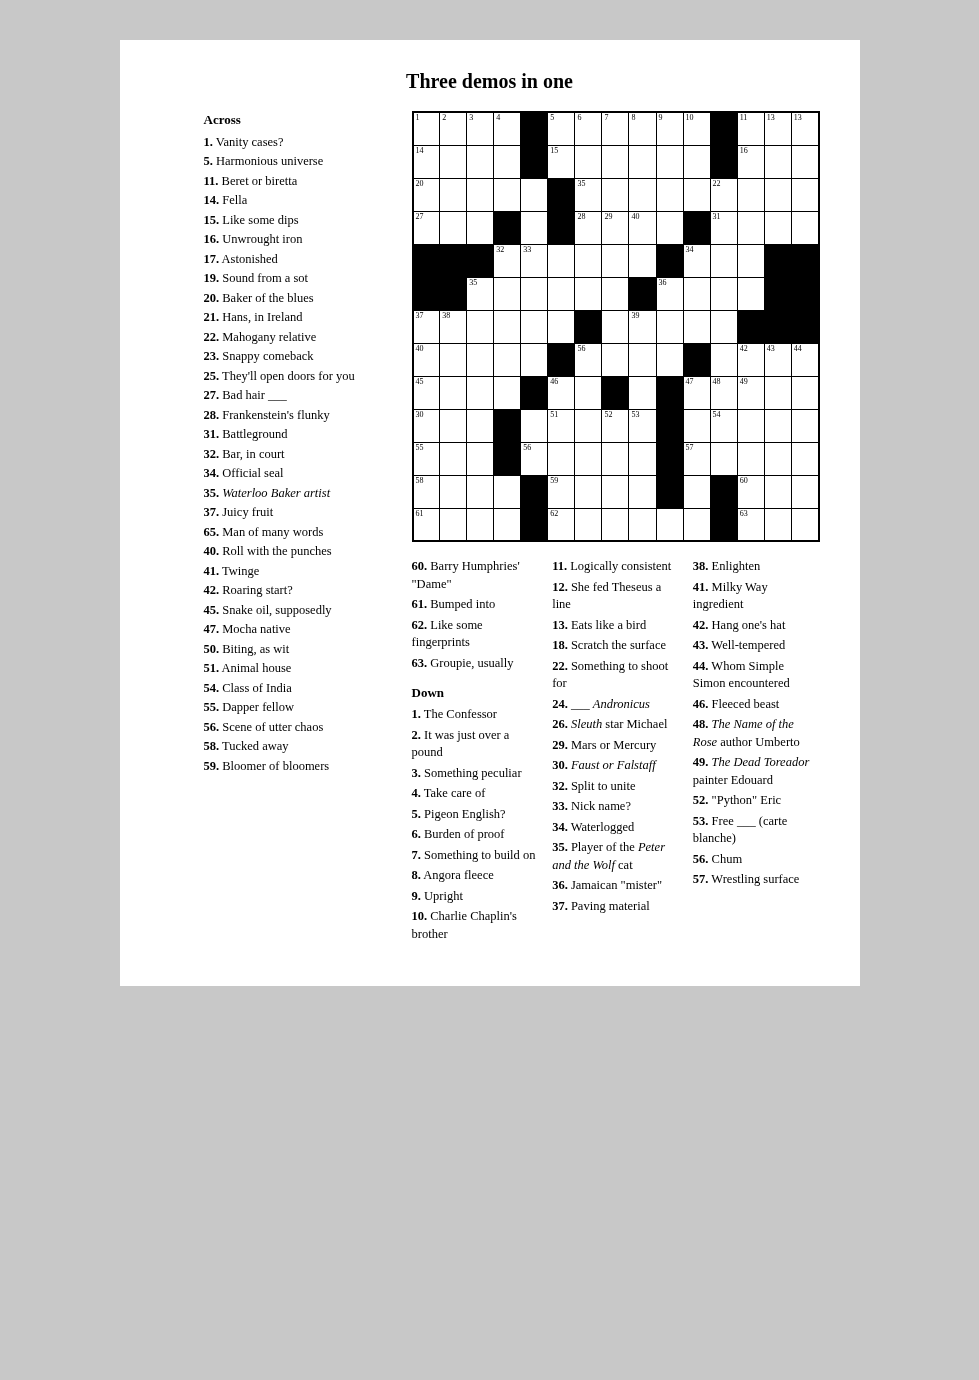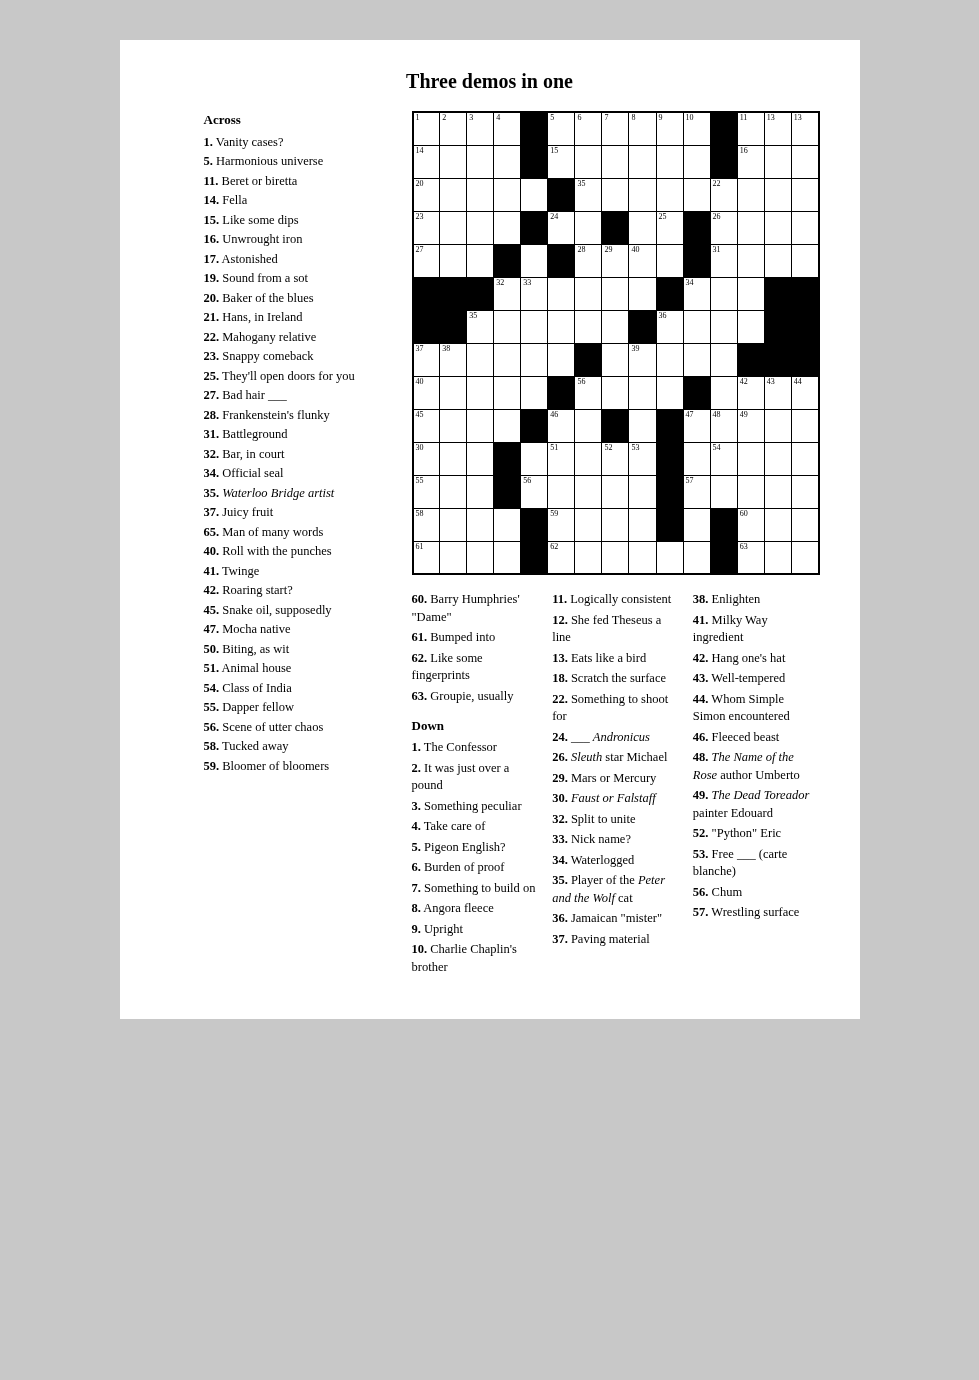--- a/index.html
+++ b/index.html
@@ -118,21 +118,21 @@
           <div class="clue-item"><span class="clue-num">20.</span> Baker of the blues</div>
           <div class="clue-item"><span class="clue-num">21.</span> Hans, in Ireland</div>
           <div class="clue-item"><span class="clue-num">22.</span> Mahogany relative</div>
           <div class="clue-item"><span class="clue-num">23.</span> Snappy comeback</div>
           <div class="clue-item"><span class="clue-num">25.</span> They'll open doors for you</div>
           <div class="clue-item"><span class="clue-num">27.</span> Bad hair ___</div>
           <div class="clue-item"><span class="clue-num">28.</span> Frankenstein's flunky</div>
           <div class="clue-item"><span class="clue-num">31.</span> Battleground</div>
           <div class="clue-item"><span class="clue-num">32.</span> Bar, in court</div>
           <div class="clue-item"><span class="clue-num">34.</span> Official seal</div>
-          <div class="clue-item"><span class="clue-num">35.</span> <em>Waterloo Bridge artist</em></div>
+          <div class="clue-item"><span class="clue-num">35.</span> <em>Waterloo Baker artist</em></div>
           <div class="clue-item"><span class="clue-num">37.</span> Juicy fruit</div>
           <div class="clue-item"><span class="clue-num">65.</span> Man of many words</div>
           <div class="clue-item"><span class="clue-num">40.</span> Roll with the punches</div>
           <div class="clue-item"><span class="clue-num">41.</span> Twinge</div>
           <div class="clue-item"><span class="clue-num">42.</span> Roaring start?</div>
           <div class="clue-item"><span class="clue-num">45.</span> Snake oil, supposedly</div>
           <div class="clue-item"><span class="clue-num">47.</span> Mocha native</div>
           <div class="clue-item"><span class="clue-num">50.</span> Biting, as wit</div>
           <div class="clue-item"><span class="clue-num">51.</span> Animal house</div>
           <div class="clue-item"><span class="clue-num">54.</span> Class of India</div>
@@ -224,45 +224,20 @@
                 <td class="black"></td>
                 <td class="white">
                   <span class="cell-num">35</span>
                 </td>
                 <td class="white"></td>
                 <td class="white"></td>
                 <td class="white"></td>
                 <td class="white"></td>
                 <td class="white">
                   <span class="cell-num">22</span>
-                </td>
-                <td class="white"></td>
-                <td class="white"></td>
-                <td class="white"></td>
-              </tr>
-              <tr>
-                <td class="white">
-                  <span class="cell-num">23</span>
-                </td>
-                <td class="white"></td>
-                <td class="white"></td>
-                <td class="white"></td>
-                <td class="black"></td>
-                <td class="white">
-                  <span class="cell-num">24</span>
-                </td>
-                <td class="white"></td>
-                <td class="black"></td>
-                <td class="white"></td>
-                <td class="white">
-                  <span class="cell-num">25</span>
-                </td>
-                <td class="black"></td>
-                <td class="white">
-                  <span class="cell-num">26</span>
                 </td>
                 <td class="white"></td>
                 <td class="white"></td>
                 <td class="white"></td>
               </tr>
               <tr>
                 <td class="white">
                   <span class="cell-num">27</span>
                 </td>
                 <td class="white"></td>

